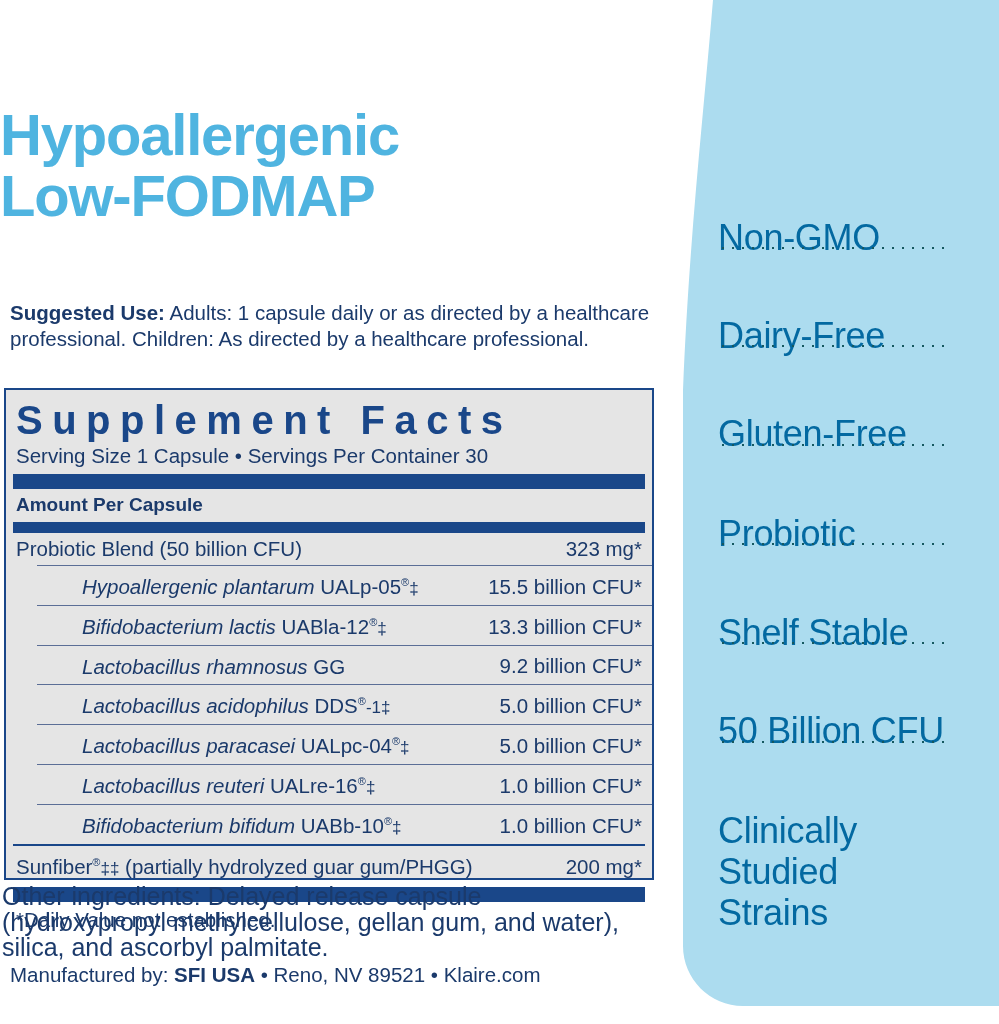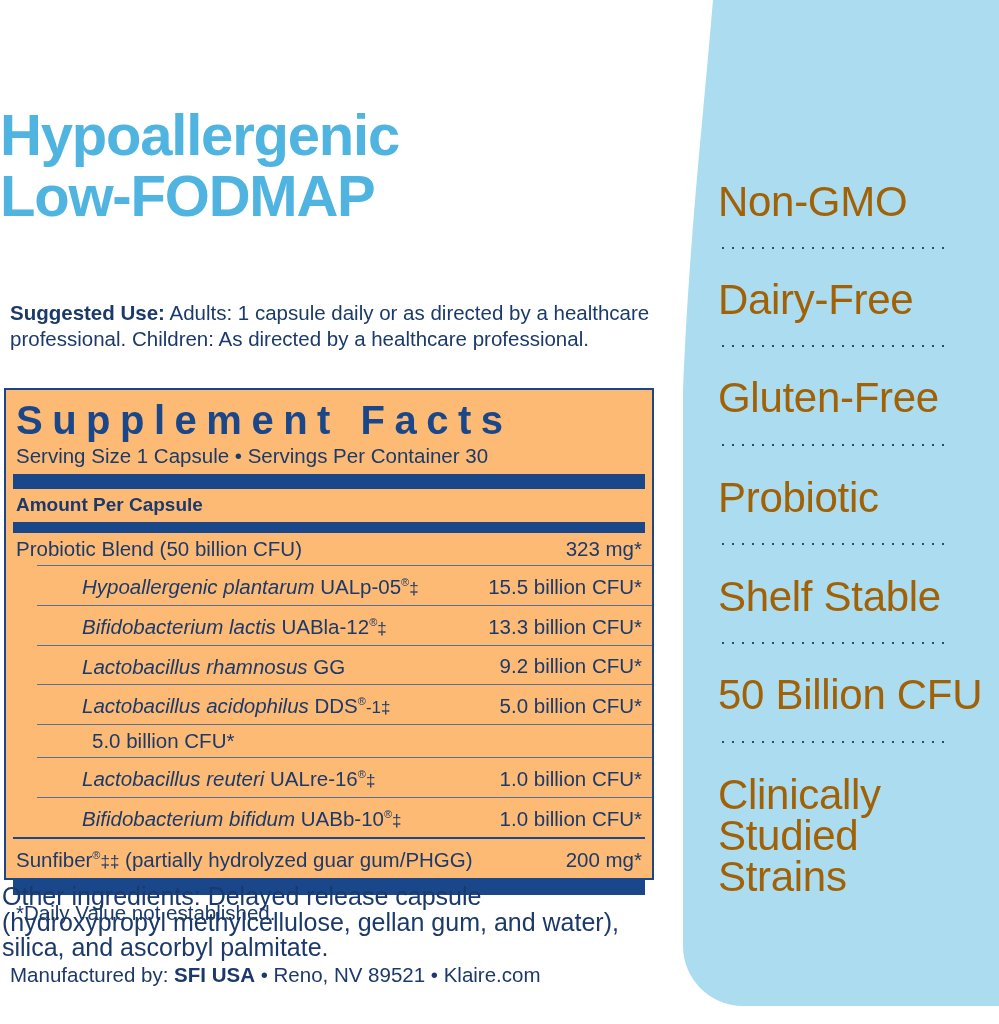--- a/index.html
+++ b/index.html
@@ -18,26 +18,27 @@
   }
   #benefits-panel .panel-shape{
     position:absolute; left:0; top:0; width:316px; height:1006px;
   }
   #benefits-list{
     position:absolute;
     left:35px; top:0; width:265px; height:1006px;
   }
   .benefit-row{
     position:absolute; left:0; width:265px;
-    color:#a16207;
-    font-size:42px;
+    color:#0369a1;
+    font-size:36px;
     line-height:41px;
     font-weight:400;
     letter-spacing:-0.3px;
     white-space:pre-line;
+    margin-top:36px;
   }
   .dot-sep{
     position:absolute; left:0; width:232px; height:4px;
     background-image:radial-gradient(circle closest-side,#15585F 50%, rgba(0,0,0,0) 55%);
     background-size:10px 4px;
     background-repeat:repeat-x;
   }
   
   #headline{
     position:absolute; left:0px; top:104px; width:660px;
@@ -54,21 +55,21 @@
     line-height:25.5px;
   }
   #suggested-use .lead{font-weight:bold;}
 
   
   #supplement-facts{
     position:absolute;
     left:4px; top:388px; width:650px; height:492px;
     border:2.5px solid #1A4789;
     box-sizing:border-box;
-    background:#fdba74;
+    background:#e5e5e5;
   }
   #sf-title{
     color:#1A4789;
     font-weight:bold;
     font-size:40px;
     line-height:44px;
     letter-spacing:9.5px;
     padding:8px 10px 0 10px;
     white-space:nowrap;
   }
@@ -200,20 +201,21 @@
     <span class="sf-name"><span>Lactobacillus rhamnosus</span><span class="roman"> GG</span><sup class="reg roman"></sup><span class="roman dagger"></span></span>
     <span class="sf-amt">9.2 billion CFU*</span>
   </div>
 
   <div class="sf-row sub">
     <span class="sf-name"><span>Lactobacillus acidophilus</span><span class="roman"> DDS</span><sup class="reg roman">®</sup><span class="roman dagger">-1‡</span></span>
     <span class="sf-amt">5.0 billion CFU*</span>
   </div>
 
   <div class="sf-row sub">
+    <span class="sf-name"><span>Lactobacillus paracasei</span><span class="roman"> UALpc-04</span><sup class="reg roman">®</sup><span class="roman dagger">‡</span></span>
     <span class="sf-amt">5.0 billion CFU*</span>
   </div>
 
   <div class="sf-row sub">
     <span class="sf-name"><span>Lactobacillus reuteri</span><span class="roman"> UALre-16</span><sup class="reg roman">®</sup><span class="roman dagger">‡</span></span>
     <span class="sf-amt">1.0 billion CFU*</span>
   </div>
 
   <div class="sf-row sub">
     <span class="sf-name"><span>Bifidobacterium bifidum</span><span class="roman"> UABb-10</span><sup class="reg roman">®</sup><span class="roman dagger">‡</span></span>

